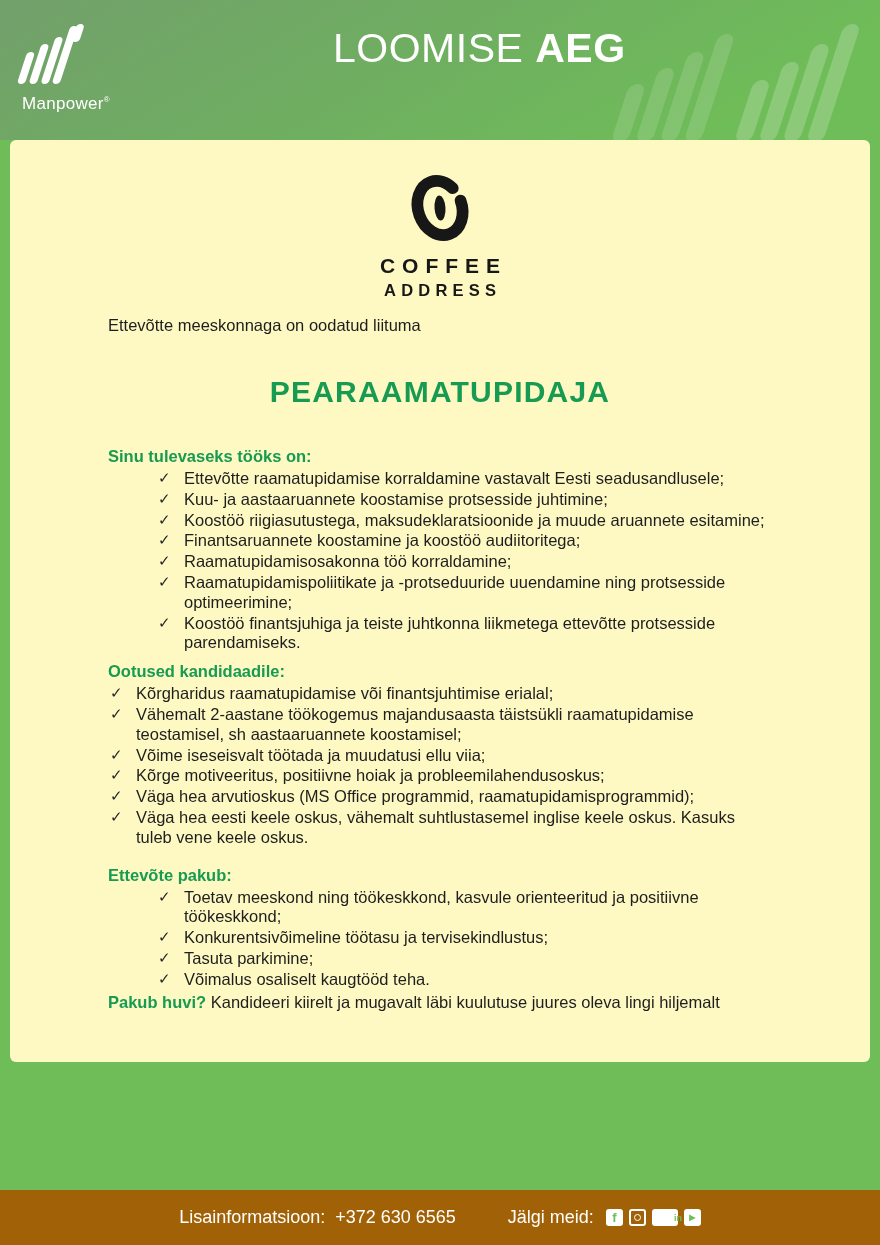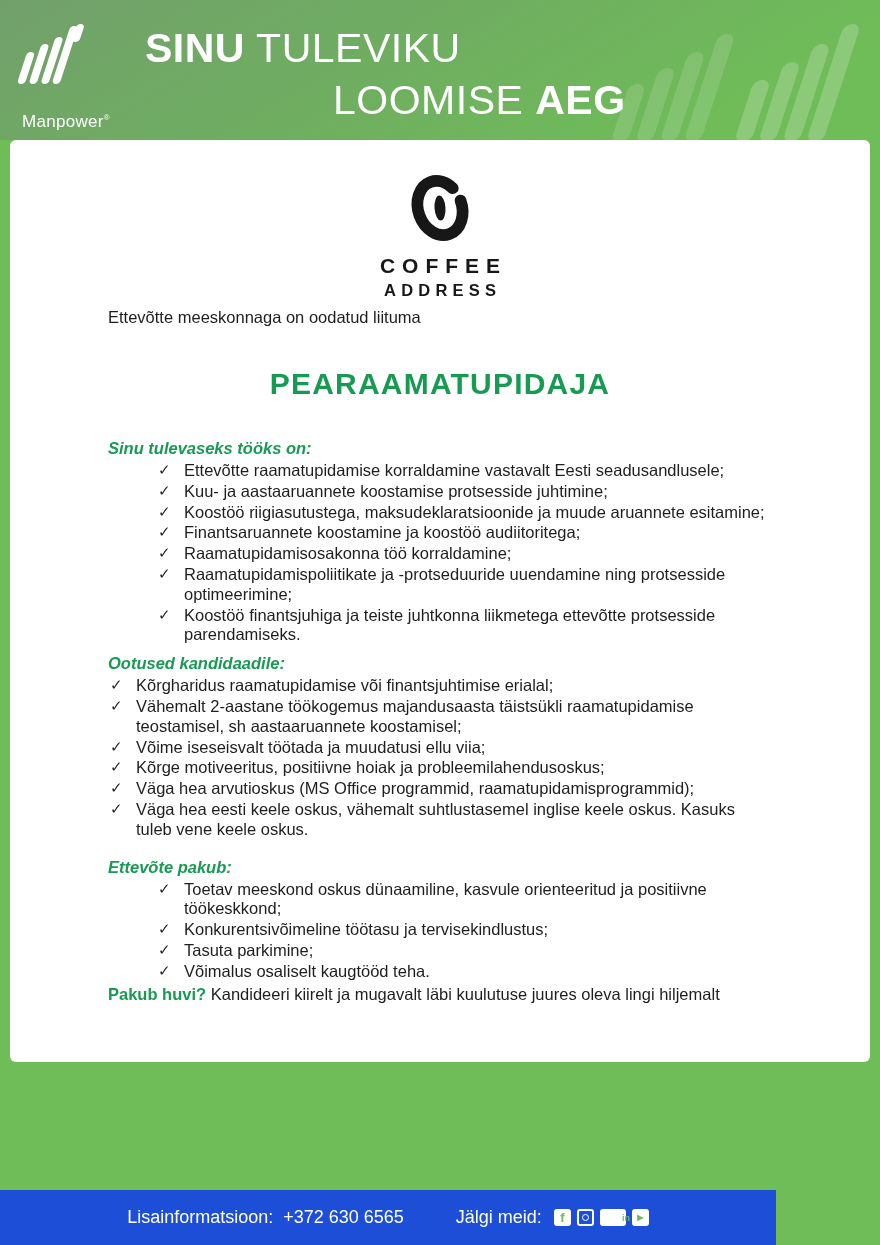--- a/index.html
+++ b/index.html
@@ -7,63 +7,63 @@
   .page { position:relative; width:880px; height:1245px; background:#6fbd58; overflow:hidden; }
 
   
   .header { position:absolute; top:0; left:0; width:880px; height:140px;
             background:linear-gradient(150deg,#72a06b 0%,#6fae61 45%,#6fbd58 85%); }
   .mp-logo { position:absolute; left:22px; top:26px; }
   .mp-bars { display:flex; align-items:flex-end; gap:5px; height:58px; }
   .mp-bar { width:8px; background:#ffffff; border-radius:5px; transform:skewX(-18deg); }
   .mp-b1{height:32px;} .mp-b2{height:40px;} .mp-b3{height:47px;} .mp-b4{height:58px;}
   .mp-b5{height:18px; align-self:flex-start; margin-top:-2px;}
-  .mp-word { color:#ffffff; font-size:17px; margin-top:28px; letter-spacing:.3px;text-align:right; }
+  .mp-word { color:#ffffff; font-size:17px; margin-top:10px; letter-spacing:.3px;text-align:right; }
   .mp-reg { font-size:8px; vertical-align:super; }
   .headline { position:absolute; left:145px; top:22px; color:#ffffff; font-size:41px;
               letter-spacing:.5px; line-height:1.28; white-space:nowrap; }
   .headline .l2 { padding-left:188px; }
   .hl-b { font-weight:bold; }
   .watermark { position:absolute; right:38px; top:-14px; display:flex; gap:26px; }
   .wm-group { display:flex; align-items:flex-end; gap:10px; }
   .wm-bar { width:17px; background:#ffffff; border-radius:10px; transform:skewX(-18deg); }
   .wm-a { opacity:.13; margin-top:48px; }
   .wm-a .w1{height:58px;} .wm-a .w2{height:74px;} .wm-a .w3{height:90px;} .wm-a .w4{height:108px;}
   .wm-b { opacity:.20; }
   .wm-b .w1{height:62px;} .wm-b .w2{height:80px;} .wm-b .w3{height:98px;} .wm-b .w4{height:118px;}
 
   
   .content { position:absolute; top:140px; left:10px; width:860px; height:922px;
-             background:#ffffff; border-radius:6px; padding:26px 98px 0 98px; color:#1e1e1e; }
+             background:#fef9c3; border-radius:6px; padding:26px 98px 0 98px; color:#1e1e1e; }
 
   .brand { display:flex; flex-direction:column; align-items:center; }
   .brand-word1 { font-weight:bold; font-size:21px; letter-spacing:7px; color:#171717; margin-top:4px; text-indent:7px; }
   .brand-word2 { font-weight:bold; font-size:16.5px; letter-spacing:5.2px; color:#171717; margin-top:3px; text-indent:5.2px; }
 
   .intro { margin-top:28px; font-size:16.5px; line-height:1.32; }
-  .invite { margin-top:8px; font-size:16.5px; }
+  .invite { margin-top:16px; font-size:16.5px; }
 
   .job-title { margin-top:40px; text-align:center; font-size:30px; font-weight:bold;
                color:#179a52; letter-spacing:1.2px; }
 
-  .sec-heading { font-size:16.5px; font-weight:bold; color:#179a52;font-style:italic; }
+  .sec-heading { font-size:16.5px; font-weight:bold; color:#179a52; }
   .sec1 { margin-top:38px; } .sec2 { margin-top:9px; } .sec3 { margin-top:18px; }
   ul.checks { list-style:none; margin-top:3px; }
   ul.wide   { padding-left:50px; }
   ul.narrow { padding-left:2px; }
   ul.checks li { display:flex; font-size:16.5px; line-height:1.2; margin-bottom:1px; }
   .check { flex:0 0 26px; color:#262626; font-size:15px; }
   .li-text { flex:1; }
 
   .cta { font-size:16.5px; line-height:1.35; }
   .cta-lead { color:#179a52; font-weight:bold; }
   .cta-deadline { font-weight:bold; margin-top:2px; font-size:16.5px; }
 
   
-  .footer { position:absolute; bottom:0; left:0; width:776px; height:55px; background:#1d4ed8;
+  .footer { position:absolute; bottom:0; left:0; width:880px; height:55px; background:#a16207;
             display:flex; align-items:center; justify-content:center; color:#ffffff; font-size:18px; }
   .f-label { margin-right:10px; }
   .f-email { margin-right:38px; }
   .f-phone { margin-right:52px; }
   .f-follow { margin-right:12px; }
   .socials { display:flex; gap:6px; align-items:center; }
   .s-icon { width:17px; height:17px; border-radius:3px; display:flex; align-items:center;
             justify-content:center; font-weight:bold; }
   .s-solid { background:#ffffff; color:#6fbd58; }
   .s-fb { font-size:13px; }
@@ -82,21 +82,20 @@
       <div class="mp-bars">
         <span class="mp-bar mp-b1"></span>
         <span class="mp-bar mp-b2"></span>
         <span class="mp-bar mp-b3"></span>
         <span class="mp-bar mp-b4"></span>
         <span class="mp-bar mp-b5"></span>
       </div>
       <div class="mp-word"><span>Manpower</span><span class="mp-reg">®</span></div>
     </div>
     <div class="headline">
-      <div class="l1"><span class="hl-b">SINU</span><span> TULEVIKU</span></div>
       <div class="l2"><span>LOOMISE </span><span class="hl-b">AEG</span></div>
     </div>
     <div class="watermark">
       <div class="wm-group wm-a">
         <span class="wm-bar w1"></span>
           <span class="wm-bar w2"></span>
           <span class="wm-bar w3"></span>
           <span class="wm-bar w4"></span>
       </div>
       <div class="wm-group wm-b">
@@ -187,21 +186,21 @@
             <span class="li-text">Väga hea eesti keele oskus, vähemalt suhtlustasemel inglise keele oskus. Kasuks tuleb vene keele oskus.</span>
           </li>
       </ul>
     </div>
 
     <div class="sec3">
       <div class="sec-heading">Ettevõte pakub:</div>
       <ul class="checks wide">
         <li>
             <span class="check">✓</span>
-            <span class="li-text">Toetav meeskond oskus dünaamiline, kasvule orienteeritud ja positiivne töökeskkond;</span>
+            <span class="li-text">Toetav meeskond ning töökeskkond, kasvule orienteeritud ja positiivne töökeskkond;</span>
           </li>
         <li>
             <span class="check">✓</span>
             <span class="li-text">Konkurentsivõimeline töötasu ja tervisekindlustus;</span>
           </li>
         <li>
             <span class="check">✓</span>
             <span class="li-text">Tasuta parkimine;</span>
           </li>
         <li>

